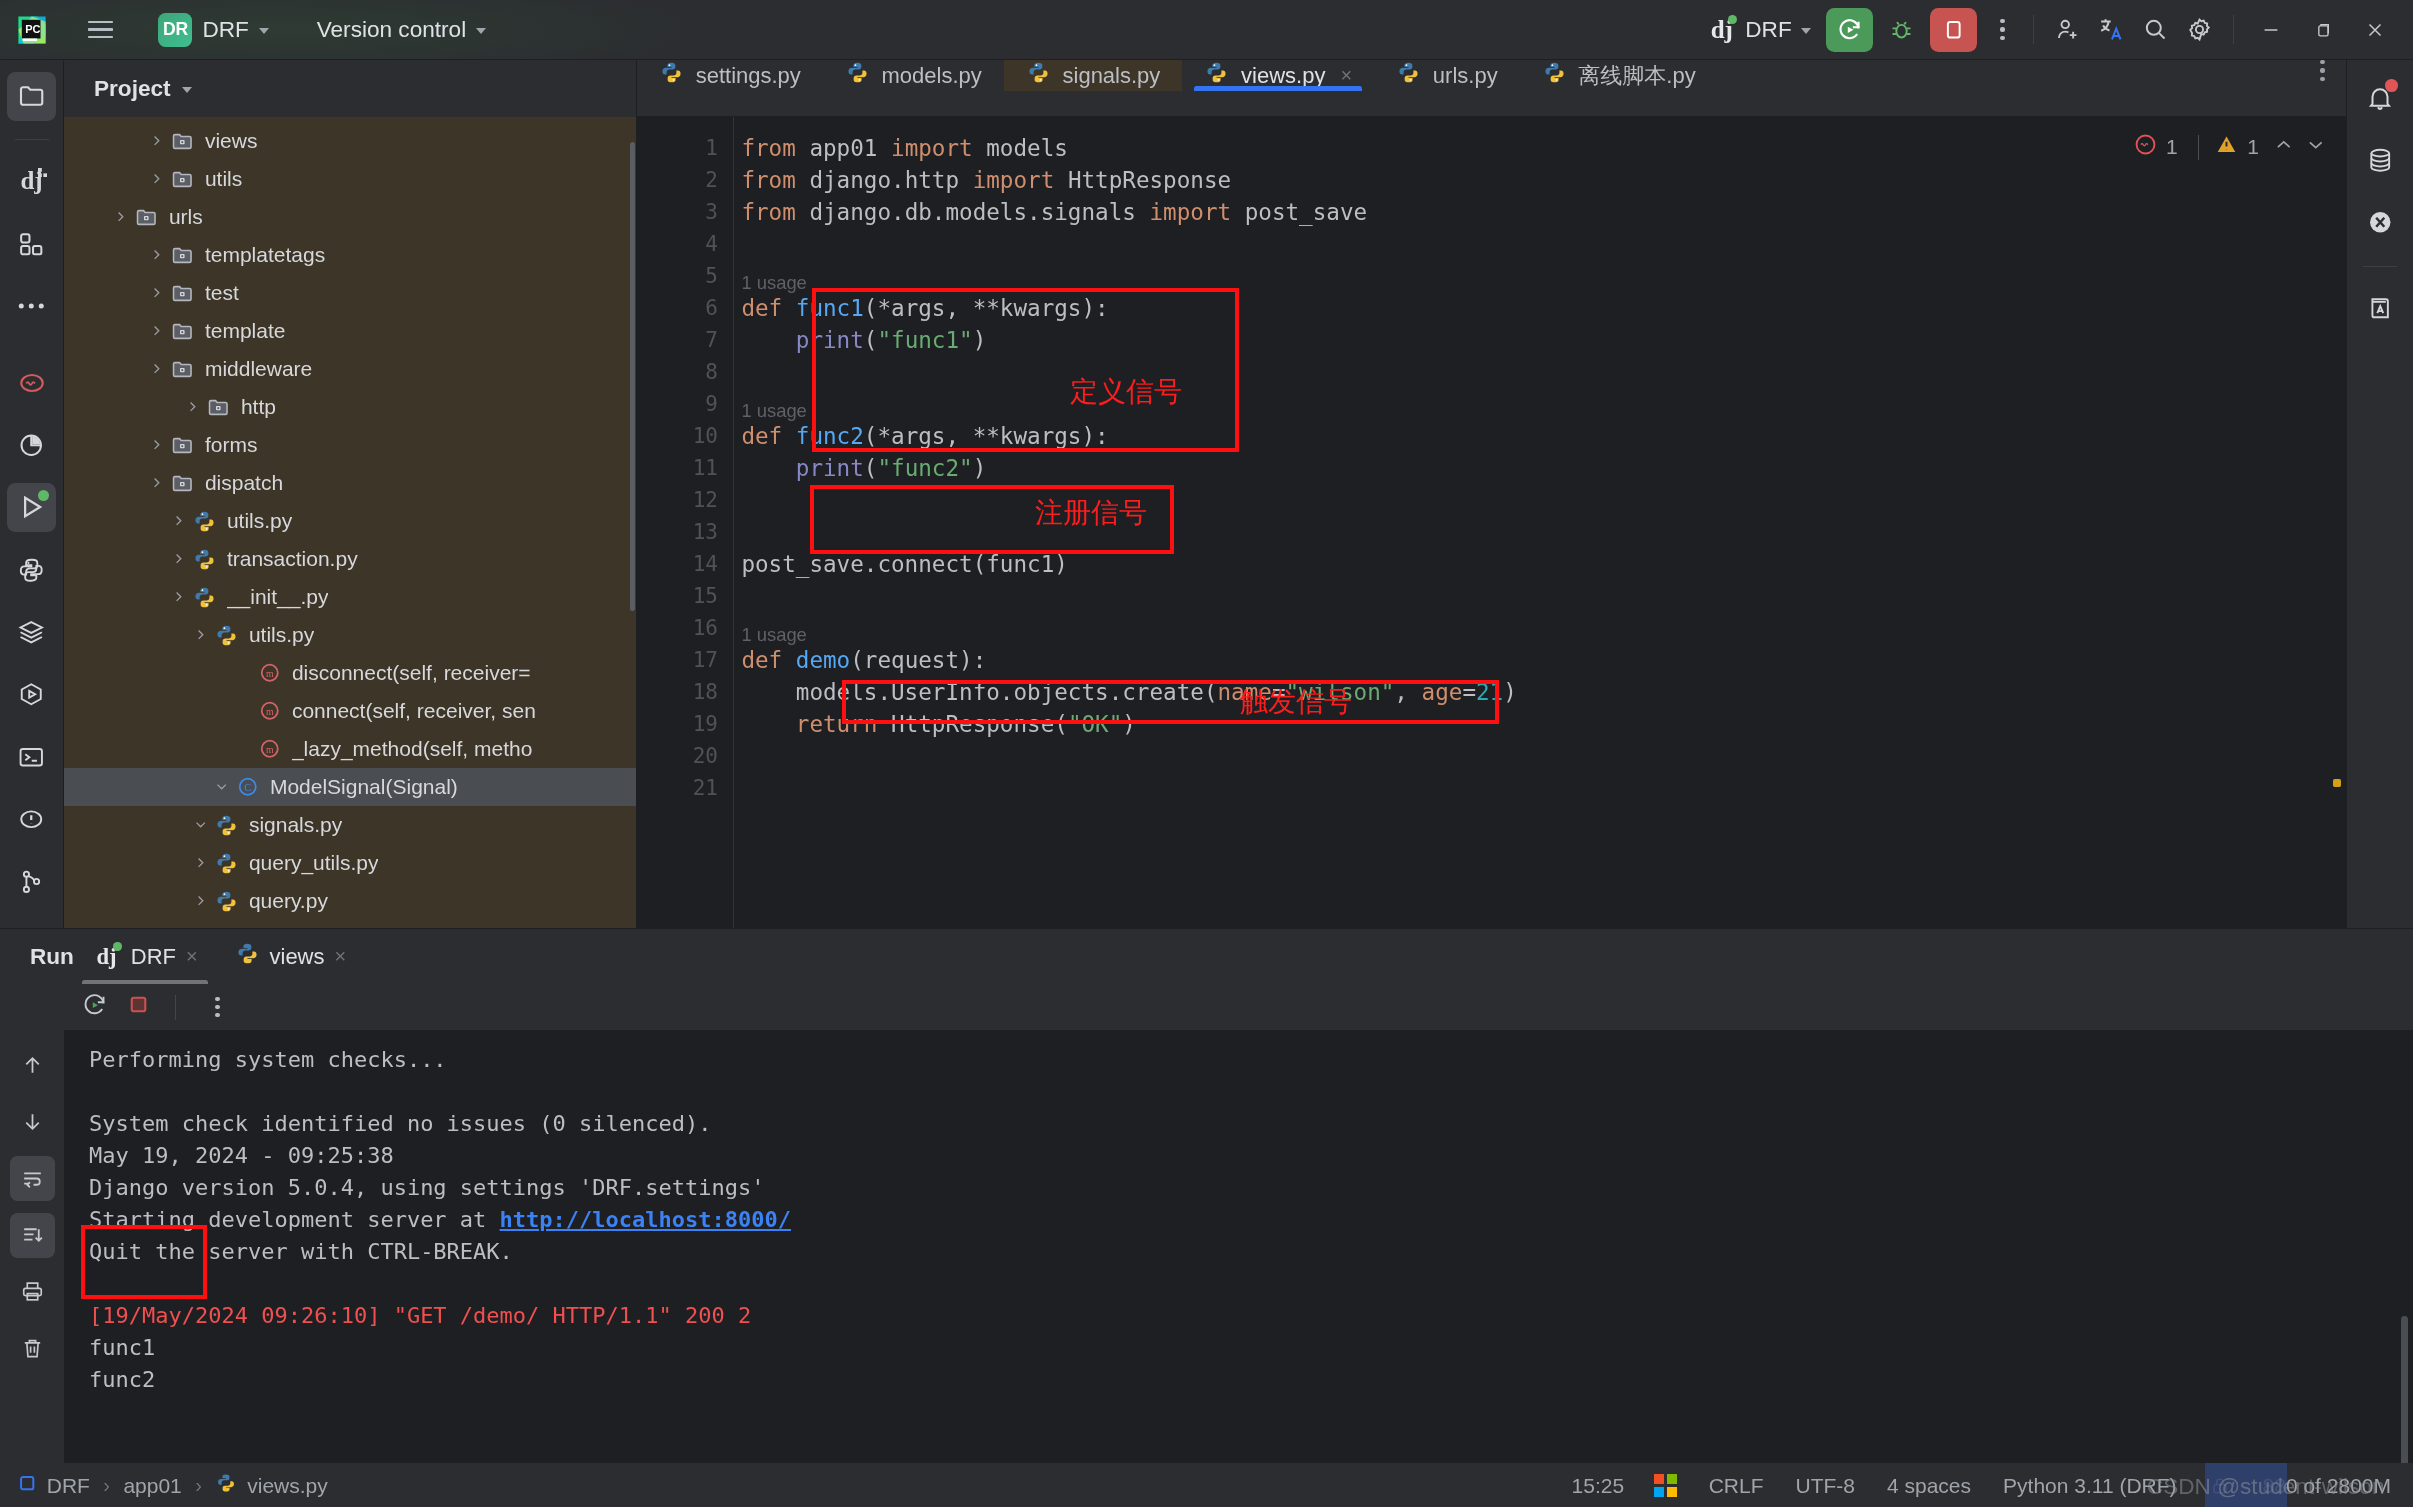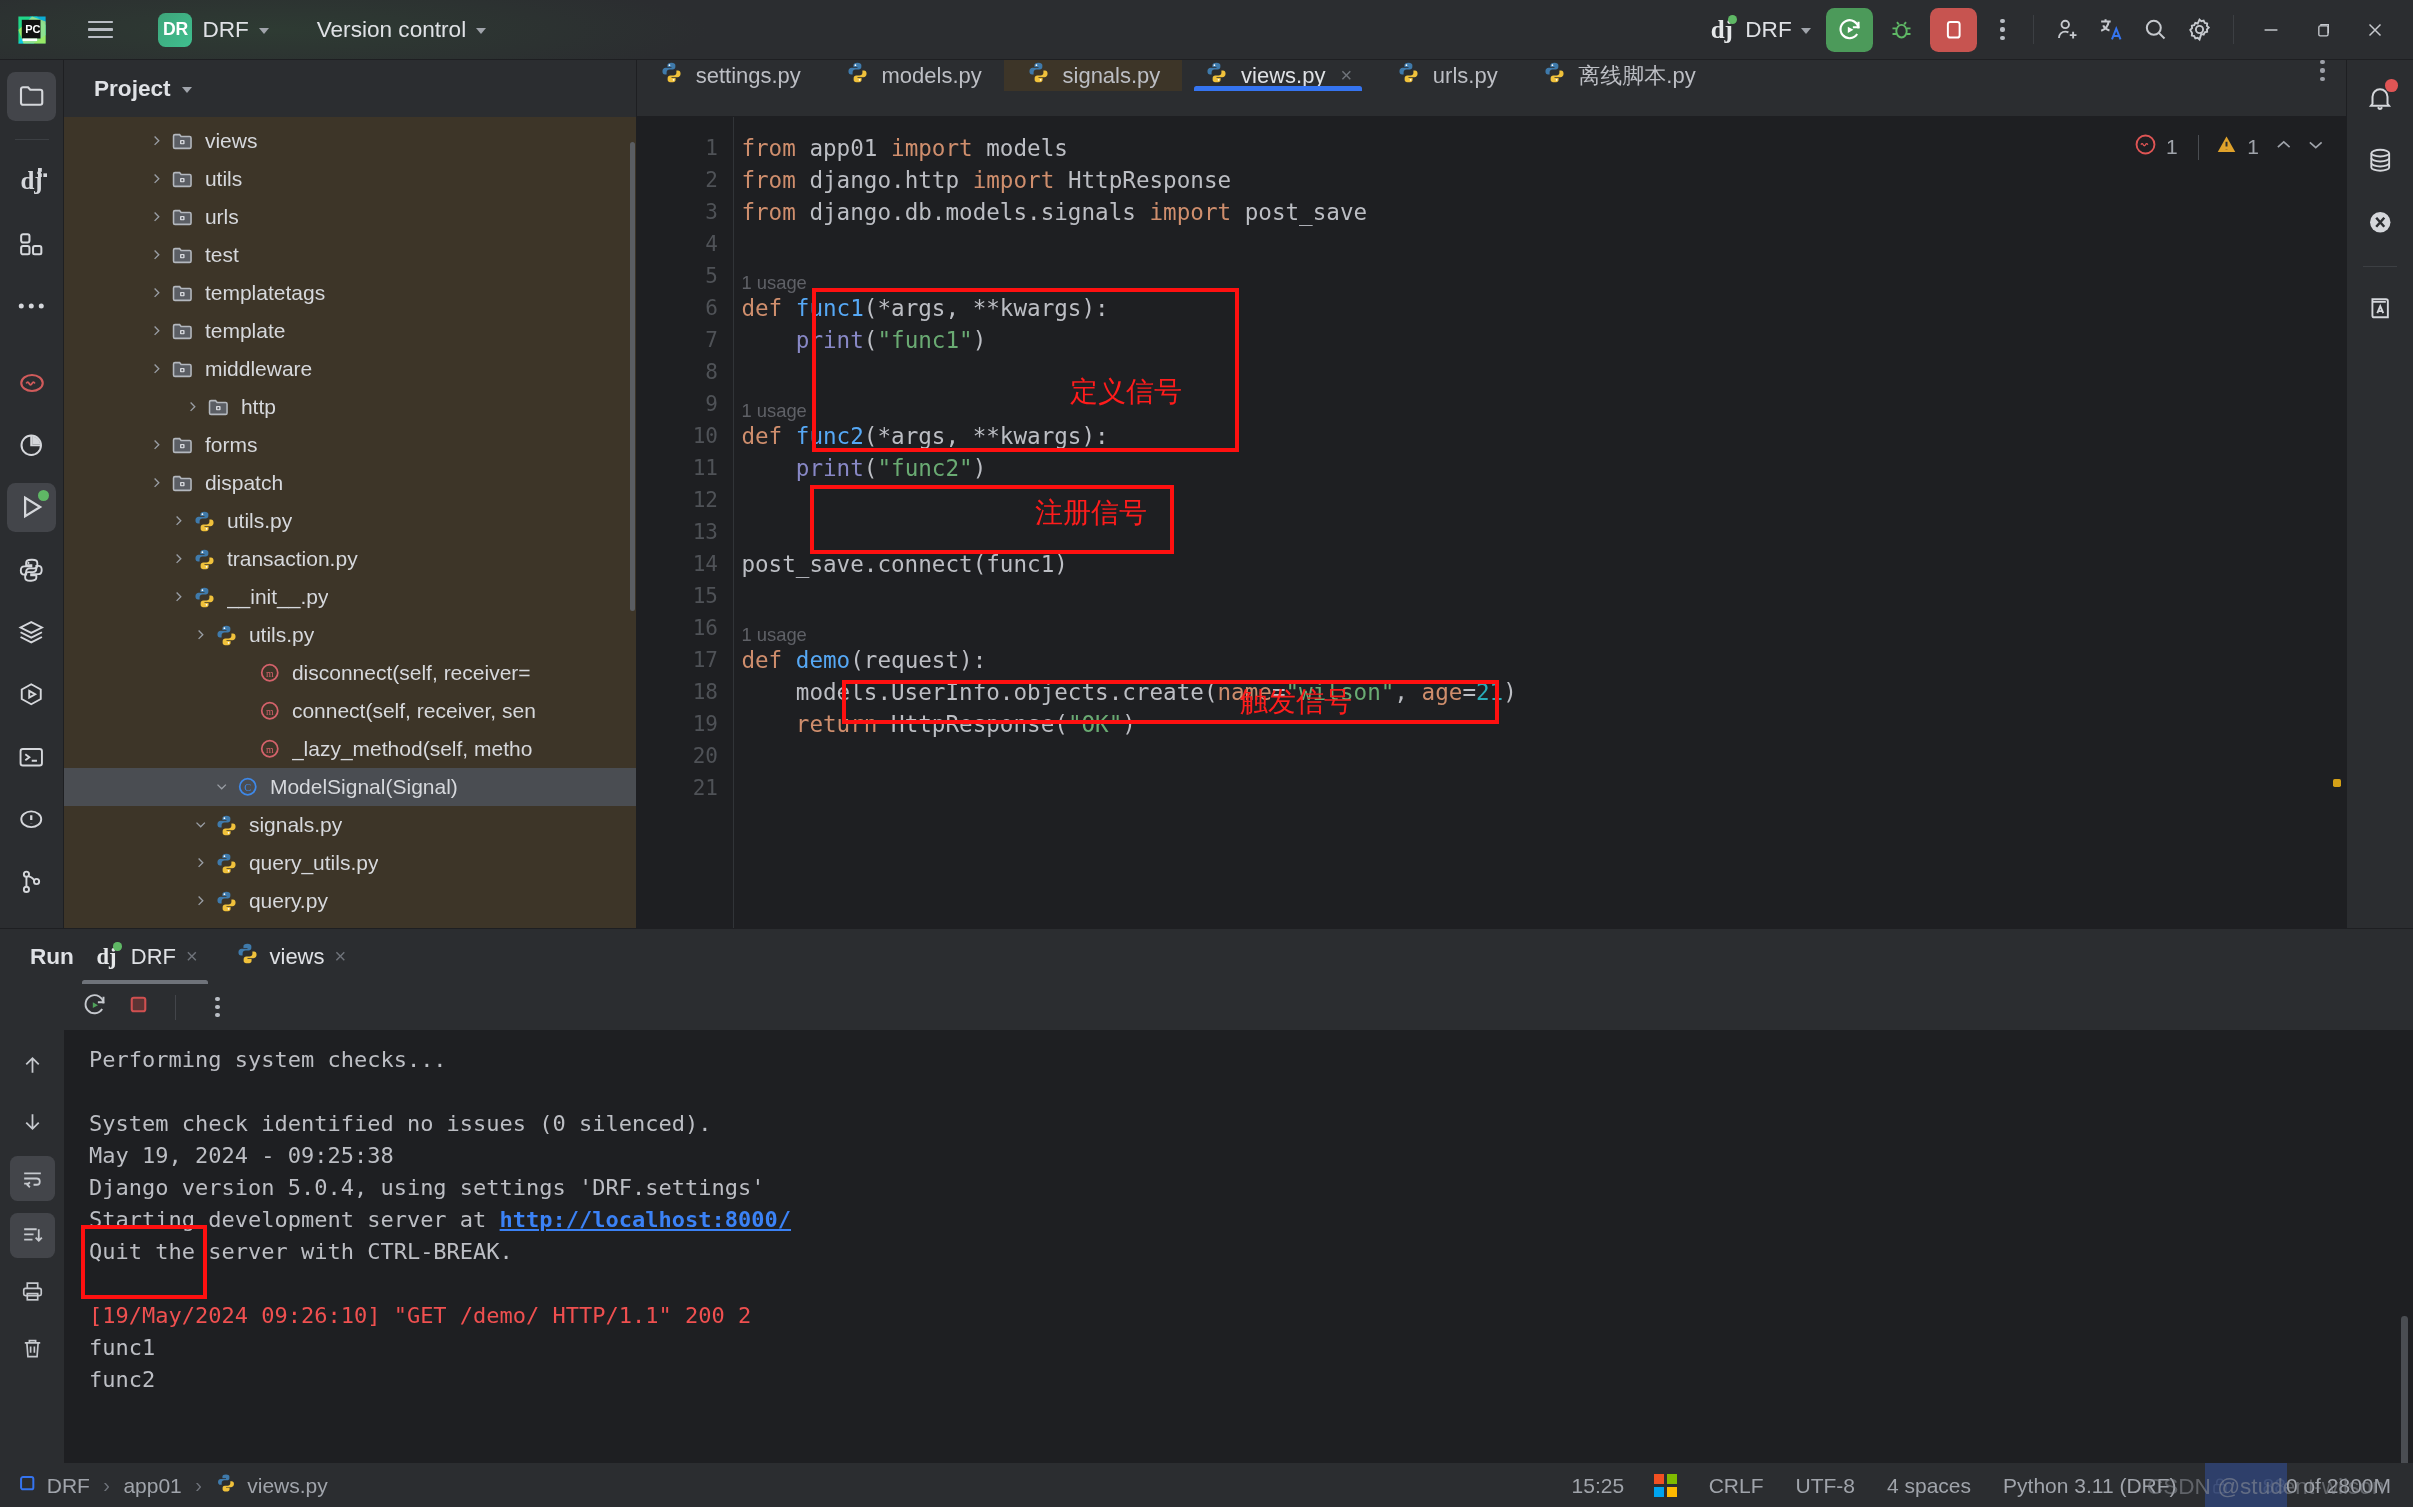--- a/index.html
+++ b/index.html
@@ -389,21 +389,21 @@
             </span>
             <span class="ficon">
               <svg width="25" height="25" viewBox="0 0 24 24" fill="none" stroke="#b4b8be" stroke-width="1.5">
                 <path d="M3.4 6.8a1.4 1.4 0 0 1 1.4-1.4h4.4l1.5 1.8h8.1a1.4 1.4 0 0 1 1.4 1.4v8.6a1.4 1.4 0 0 1-1.4 1.4H4.8a1.4 1.4 0 0 1-1.4-1.4z" fill="#5b5e64"></path>
                 <rect x="9.6" y="10.6" width="4.4" height="4" rx=".8" fill="#d6d8dc" stroke="none"></rect>
                 <circle cx="11.8" cy="12.6" r="1" fill="#5b5e64" stroke="none"></circle>
               </svg>
             </span>
             <span class="nlabel">utils</span>
           </div>
-          <div class="node" style="padding-left: 82px;">
+          <div class="node" style="padding-left: 46px;">
             <span class="arrow">
               <svg width="13.4" height="13.4" viewBox="0 0 16 16" fill="none" stroke="#9a9ea5" stroke-width="1.6">
                 <path d="M5.5 3l5 5-5 5"></path>
               </svg>
             </span>
             <span class="ficon">
               <svg width="25" height="25" viewBox="0 0 24 24" fill="none" stroke="#b4b8be" stroke-width="1.5">
                 <path d="M3.4 6.8a1.4 1.4 0 0 1 1.4-1.4h4.4l1.5 1.8h8.1a1.4 1.4 0 0 1 1.4 1.4v8.6a1.4 1.4 0 0 1-1.4 1.4H4.8a1.4 1.4 0 0 1-1.4-1.4z" fill="#5b5e64"></path>
                 <rect x="9.6" y="10.6" width="4.4" height="4" rx=".8" fill="#d6d8dc" stroke="none"></rect>
                 <circle cx="11.8" cy="12.6" r="1" fill="#5b5e64" stroke="none"></circle>
@@ -417,36 +417,36 @@
                 <path d="M5.5 3l5 5-5 5"></path>
               </svg>
             </span>
             <span class="ficon">
               <svg width="25" height="25" viewBox="0 0 24 24" fill="none" stroke="#b4b8be" stroke-width="1.5">
                 <path d="M3.4 6.8a1.4 1.4 0 0 1 1.4-1.4h4.4l1.5 1.8h8.1a1.4 1.4 0 0 1 1.4 1.4v8.6a1.4 1.4 0 0 1-1.4 1.4H4.8a1.4 1.4 0 0 1-1.4-1.4z" fill="#5b5e64"></path>
                 <rect x="9.6" y="10.6" width="4.4" height="4" rx=".8" fill="#d6d8dc" stroke="none"></rect>
                 <circle cx="11.8" cy="12.6" r="1" fill="#5b5e64" stroke="none"></circle>
               </svg>
             </span>
-            <span class="nlabel">test</span>
+            <span class="nlabel">templatetags</span>
           </div>
           <div class="node" style="padding-left: 82px;">
             <span class="arrow">
               <svg width="13.4" height="13.4" viewBox="0 0 16 16" fill="none" stroke="#9a9ea5" stroke-width="1.6">
                 <path d="M5.5 3l5 5-5 5"></path>
               </svg>
             </span>
             <span class="ficon">
               <svg width="25" height="25" viewBox="0 0 24 24" fill="none" stroke="#b4b8be" stroke-width="1.5">
                 <path d="M3.4 6.8a1.4 1.4 0 0 1 1.4-1.4h4.4l1.5 1.8h8.1a1.4 1.4 0 0 1 1.4 1.4v8.6a1.4 1.4 0 0 1-1.4 1.4H4.8a1.4 1.4 0 0 1-1.4-1.4z" fill="#5b5e64"></path>
                 <rect x="9.6" y="10.6" width="4.4" height="4" rx=".8" fill="#d6d8dc" stroke="none"></rect>
                 <circle cx="11.8" cy="12.6" r="1" fill="#5b5e64" stroke="none"></circle>
               </svg>
             </span>
-            <span class="nlabel">templatetags</span>
+            <span class="nlabel">test</span>
           </div>
           <div class="node" style="padding-left: 82px;">
             <span class="arrow">
               <svg width="13.4" height="13.4" viewBox="0 0 16 16" fill="none" stroke="#9a9ea5" stroke-width="1.6">
                 <path d="M5.5 3l5 5-5 5"></path>
               </svg>
             </span>
             <span class="ficon">
               <svg width="25" height="25" viewBox="0 0 24 24" fill="none" stroke="#b4b8be" stroke-width="1.5">
                 <path d="M3.4 6.8a1.4 1.4 0 0 1 1.4-1.4h4.4l1.5 1.8h8.1a1.4 1.4 0 0 1 1.4 1.4v8.6a1.4 1.4 0 0 1-1.4 1.4H4.8a1.4 1.4 0 0 1-1.4-1.4z" fill="#5b5e64"></path>

